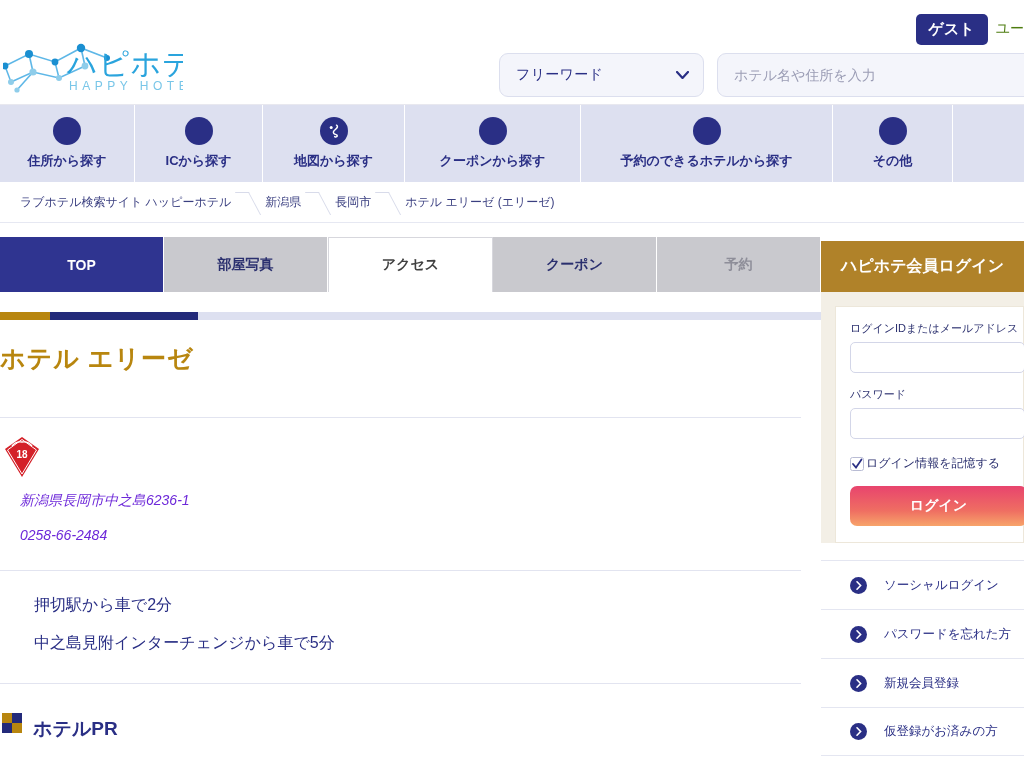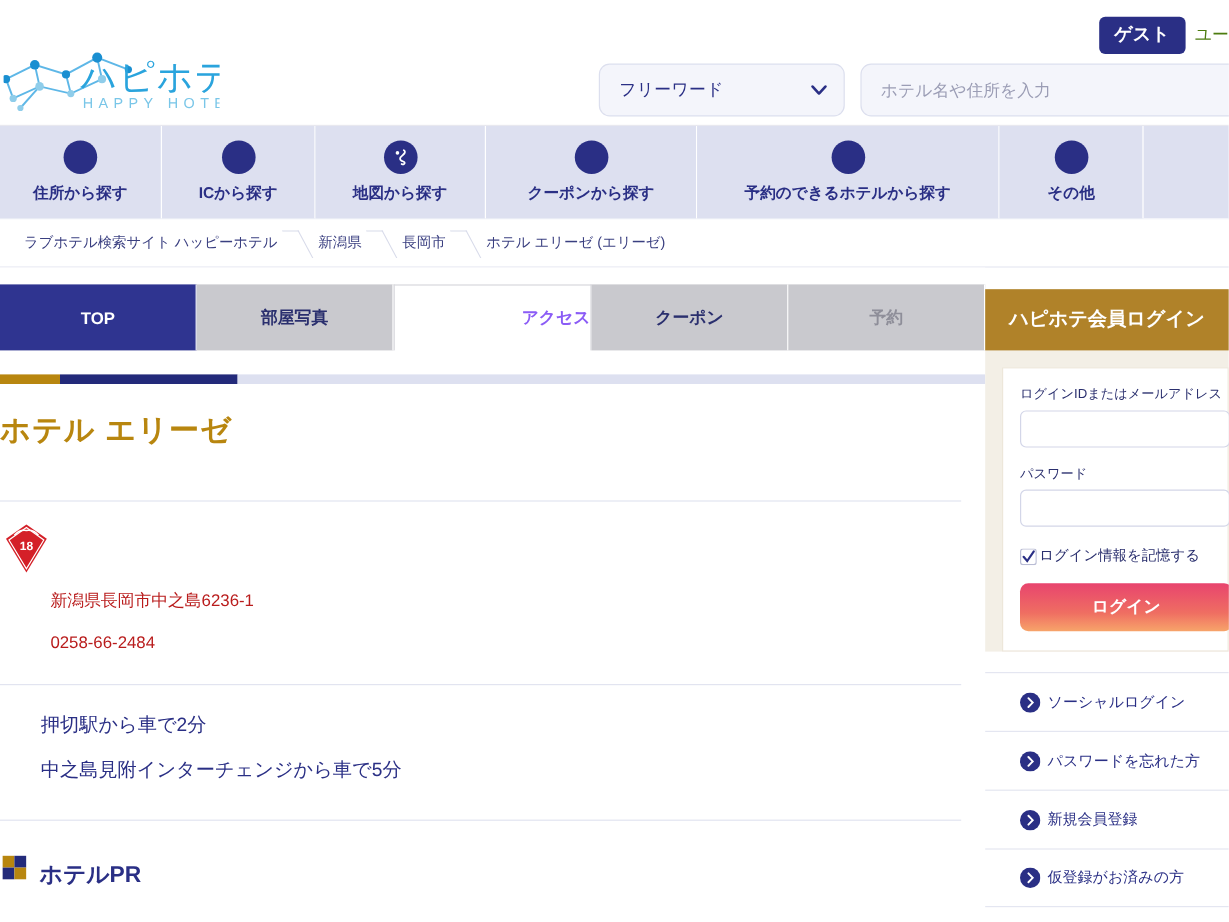--- a/index.html
+++ b/index.html
@@ -111,39 +111,39 @@
 
   
   .tabs { display: flex; height: 55px; margin-top: 14px; }
   .tab {
     flex: 1 1 0; display: flex; align-items: center; justify-content: center;
     font-size: 14px; font-weight: bold; cursor: pointer;
     border-right: 1px solid #ffffff;
   }
   .tab.top      { background: #2f3490; color: #ffffff; }
   .tab.normal   { background: #c9c9ce; color: #2a2f6e; }
-  .tab.current  { background: #ffffff; color: #8b5cf6; border: 1px solid #d7d7dd; border-bottom: none; justify-content: flex-end; }
+  .tab.current  { background: #ffffff; color: #404040; border: 1px solid #d7d7dd; border-bottom: none; }
   .tab.disabled { background: #c9c9ce; color: #8e8e99; }
 
   .accentbar { display: flex; height: 8px; margin-top: 20px; }
   .accentbar .gold { width: 50px; background: #b8860f; }
   .accentbar .navy { width: 148px; background: #232a7a; }
   .accentbar .rest { flex: 1; background: #dde0f0; }
 
   .hotel-title {
     font-size: 25px; font-weight: bold; color: #b8860f;
     padding: 22px 0 0 0; letter-spacing: 1px;
   }
 
   .rule { height: 1px; background: #e2e4f0; margin: 42px 20px 0 0; }
 
   .info-block { padding: 22px 0 0 0; position: relative; }
   .badge18 { position: absolute; left: 3px; top: 18px; width: 38px; height: 42px; }
   .info-line {
-    font-size: 14px; color: #b91c1c; padding-left: 42px; line-height: 1.5;
+    font-size: 14px; color: #6d28d9; padding-left: 20px; line-height: 1.5; font-style: italic;
   }
   .info-line.addr { margin-top: 50px; }
   .info-line.tel  { margin-top: 14px; }
 
   .rule2 { height: 1px; background: #e2e4f0; margin: 24px 20px 0 0; }
 
   .access-line { font-size: 16px; color: #2a2f85; padding-left: 34px; line-height: 1.5; }
   .access-line.a1 { margin-top: 22px; }
   .access-line.a2 { margin-top: 14px; }
 
@@ -184,21 +184,21 @@
     margin-top: 14px; width: 177px; height: 40px;
     border: none; border-radius: 7px;
     background: linear-gradient(180deg, #e8446e 0%, #ef6e62 62%, #f7a46a 100%);
     color: #ffffff; font-size: 14px; font-weight: bold;
     font-family: inherit; cursor: pointer;
     display: flex; align-items: center; justify-content: center;
   }
 
   .link-list { width: 203px; background: #ffffff; margin-top: 17px; }
   .link-row {
-    display: flex; align-items: center; gap: 6px;
+    display: flex; align-items: center; gap: 17px;
     height: 49px; padding-left: 29px;
     border-top: 1px solid #e4e6f1;
     cursor: pointer; white-space: nowrap;
   }
   .link-row:last-child { border-bottom: 1px solid #e4e6f1; }
   .arrow-ic { width: 17px; height: 17px; flex: 0 0 17px; }
   .link-txt { font-size: 12.5px; color: #2a2f85; }
 </style>
 </head>
 <body>

